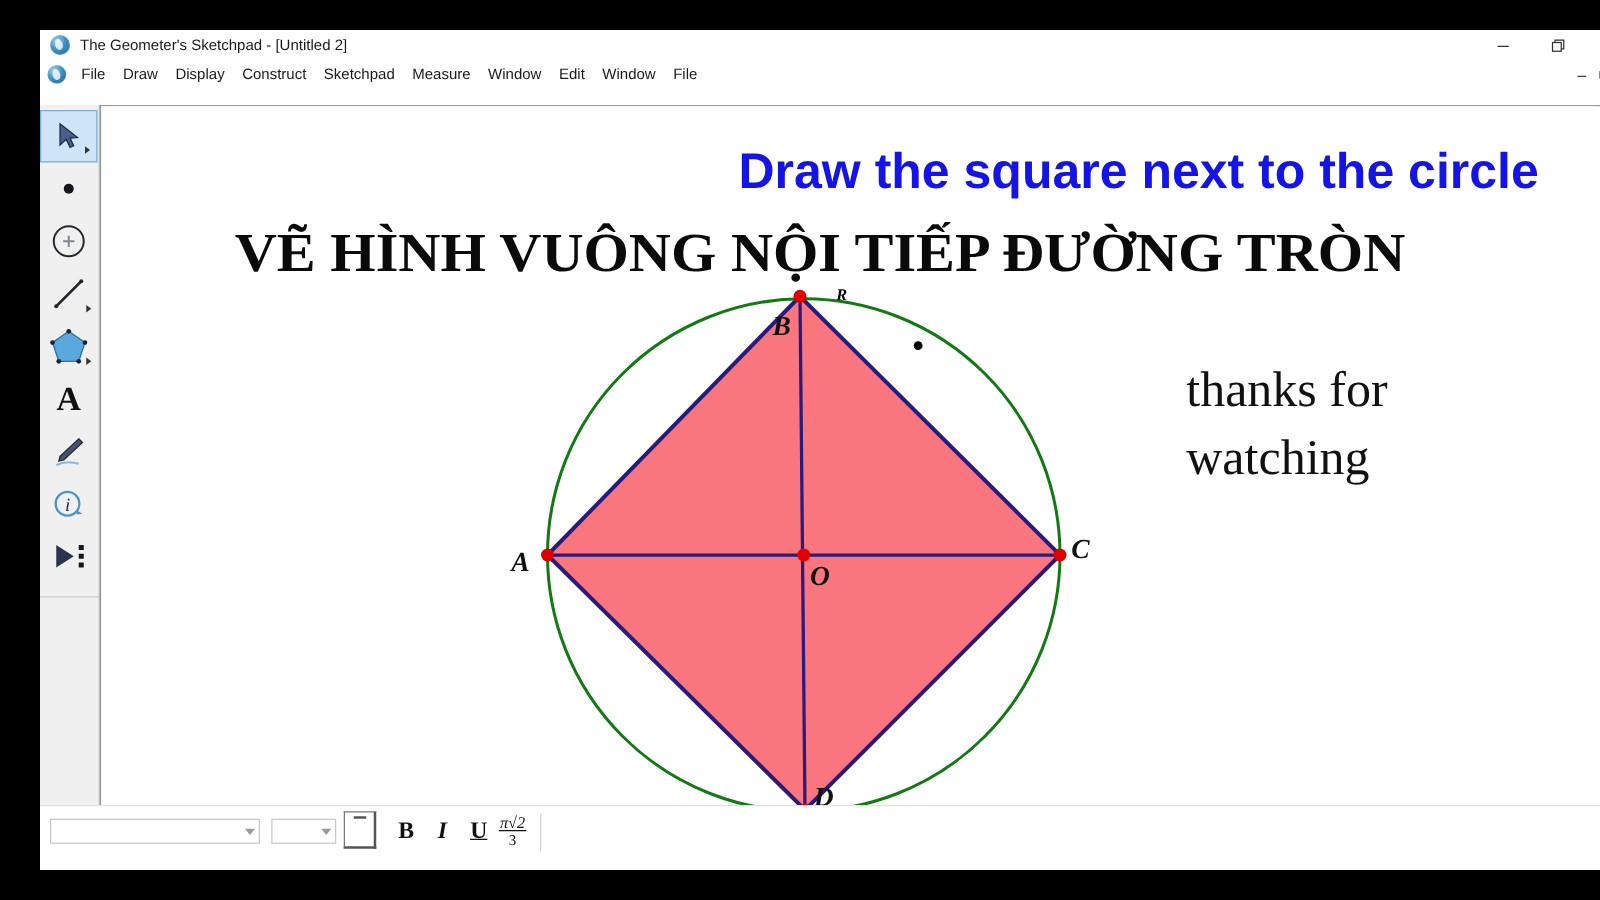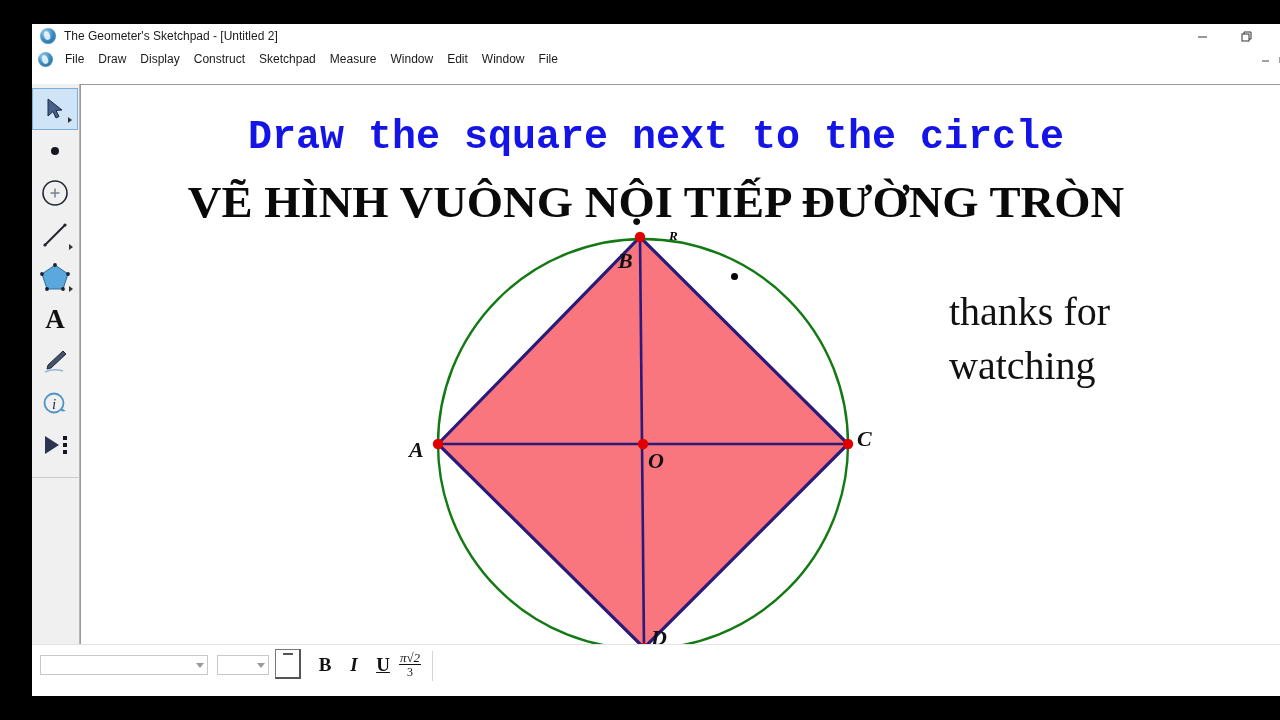--- a/index.html
+++ b/index.html
@@ -187,22 +187,22 @@
     height: 572px;
     background: #ffffff;
     overflow: hidden;
   }
 
   
   #title-en {
     position: absolute;
     left: 0; top: 30px;
     width: 1150px;
-    text-align: center;
-    font-family: Liberation Mono, monospace;
+    text-align: right;
+    font-family: Liberation Sans, sans-serif;
     font-weight: bold;
     font-size: 40px;
     color: #1414e6;
     letter-spacing: 0px;
     white-space: nowrap;
   }
   #title-vi {
     position: absolute;
     left: 0; top: 92px;
     width: 1150px;

